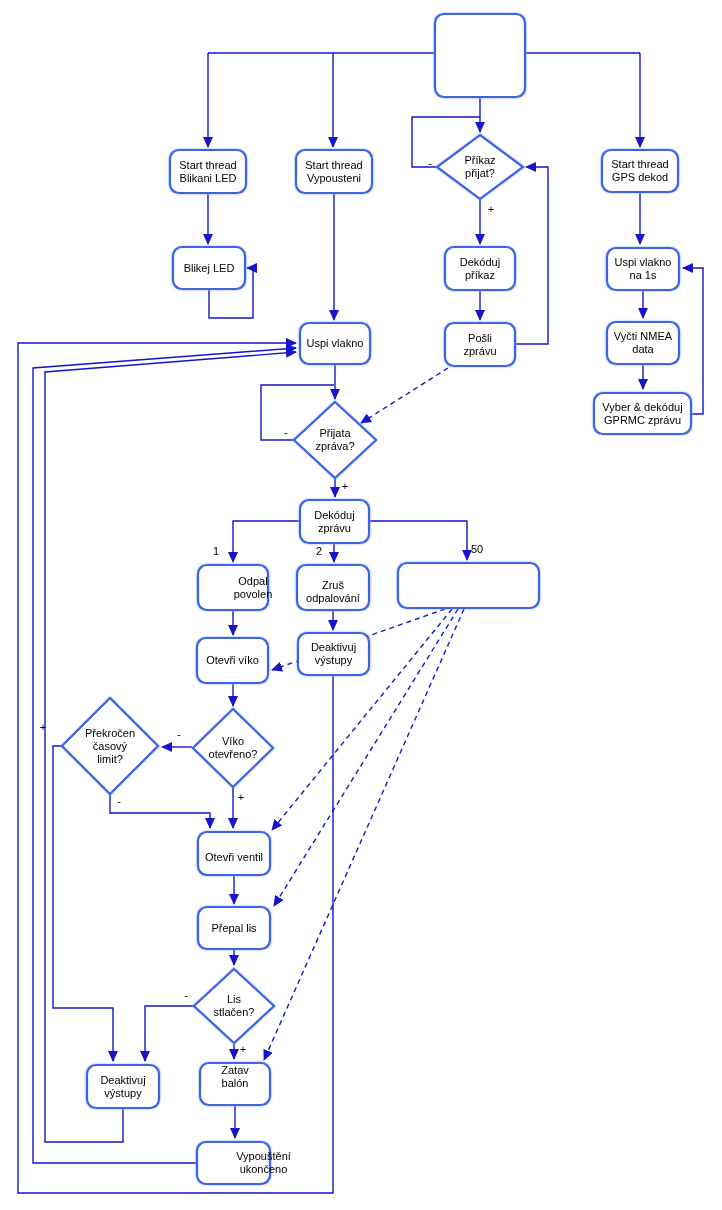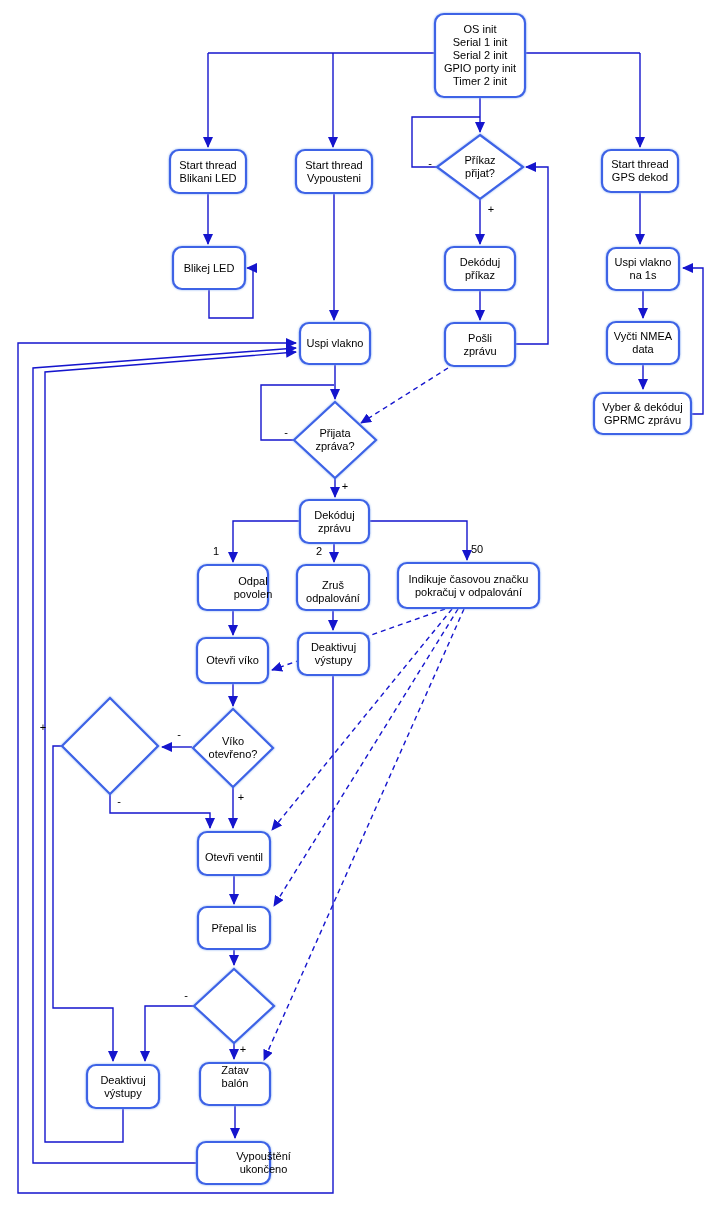--- a/index.html
+++ b/index.html
@@ -98,25 +98,20 @@
     <rect class="shape" x="200" y="1063" width="70" height="42" rx="9"></rect>
     <rect class="shape" x="197" y="1142" width="73" height="42" rx="9"></rect>
     <polygon class="shape" points="480,135 523,167 480,199 437,167"></polygon>
     <polygon class="shape" points="335,402 376,440 335,478 294,440"></polygon>
     <polygon class="shape" points="110,698 158,746 110,794 62,746"></polygon>
     <polygon class="shape" points="233,709 273,748 233,787 193,748"></polygon>
     <polygon class="shape" points="234,969 274,1006 234,1043 194,1006"></polygon>
   </g>
 </svg>
 
-<div class="nlabel" style="left:435px;top:14px;width:90px;height:83px;">OS init
-Serial 1 init
-Serial 2 init
-GPIO porty init
-Timer 2 init</div>
 <div class="nlabel" style="left:170px;top:150px;width:76px;height:43px;">Start thread
 Blikani LED</div>
 <div class="nlabel" style="left:296px;top:150px;width:76px;height:43px;">Start thread
 Vypousteni</div>
 <div class="nlabel" style="left:602px;top:150px;width:76px;height:42px;">Start thread
 GPS dekod</div>
 <div class="nlabel" style="left:173px;top:247px;width:72px;height:42px;">Blikej LED</div>
 <div class="nlabel" style="left:437px;top:135px;width:86px;height:64px;">Příkaz
 přijat?</div>
 <div class="nlabel" style="left:445px;top:247px;width:70px;height:43px;">Dekóduj
@@ -131,29 +126,32 @@
 GPRMC zprávu</div>
 <div class="nlabel" style="left:300px;top:323px;width:70px;height:41px;">Uspi vlakno</div>
 <div class="nlabel" style="left:294px;top:402px;width:82px;height:76px;">Přijata
 zpráva?</div>
 <div class="nlabel" style="left:300px;top:500px;width:69px;height:43px;">Dekóduj
 zprávu</div>
 <div class="nlabel" style="left:198px;top:565px;width:70px;height:45px;padding-left:20px;">Odpal
 povolen</div>
 <div class="nlabel" style="left:297px;top:565px;width:72px;height:54px;">Zruš
 odpalování</div>
-<div class="nlabel" style="left:398px;top:563px;width:141px;height:45px;">Indikuje časovou značku
-pokračuj v odpalování</div>
 <div class="nlabel" style="left:197px;top:638px;width:71px;height:45px;">Otevři víko</div>
 <div class="nlabel" style="left:298px;top:633px;width:71px;height:42px;">Deaktivuj
 výstupy</div>
+<div class="nlabel" style="left:62px;top:698px;width:96px;height:96px;">Překročen
+časový
+limit?</div>
 <div class="nlabel" style="left:193px;top:709px;width:80px;height:78px;">Víko
 otevřeno?</div>
 <div class="nlabel" style="left:198px;top:832px;width:72px;height:50px;">Otevři ventil</div>
 <div class="nlabel" style="left:198px;top:907px;width:72px;height:42px;">Přepal lis</div>
+<div class="nlabel" style="left:194px;top:969px;width:80px;height:74px;">Lis
+stlačen?</div>
 <div class="nlabel" style="left:87px;top:1065px;width:72px;height:43px;">Deaktivuj
 výstupy</div>
 <div class="nlabel" style="left:200px;top:1063px;width:70px;height:28px;">Zatav
 balón</div>
 <div class="nlabel" style="left:197px;top:1142px;width:73px;height:42px;margin-left:30px;">Vypouštění
 ukončeno</div>
 
 <span class="el" style="left:430px;top:163px;">-</span>
 <span class="el" style="left:491px;top:209px;">+</span>
 <span class="el" style="left:286px;top:432px;">-</span>

